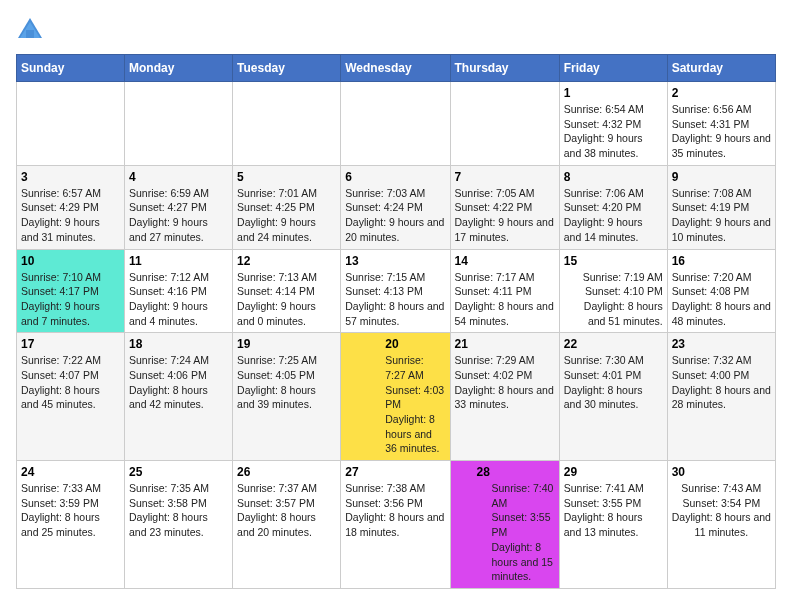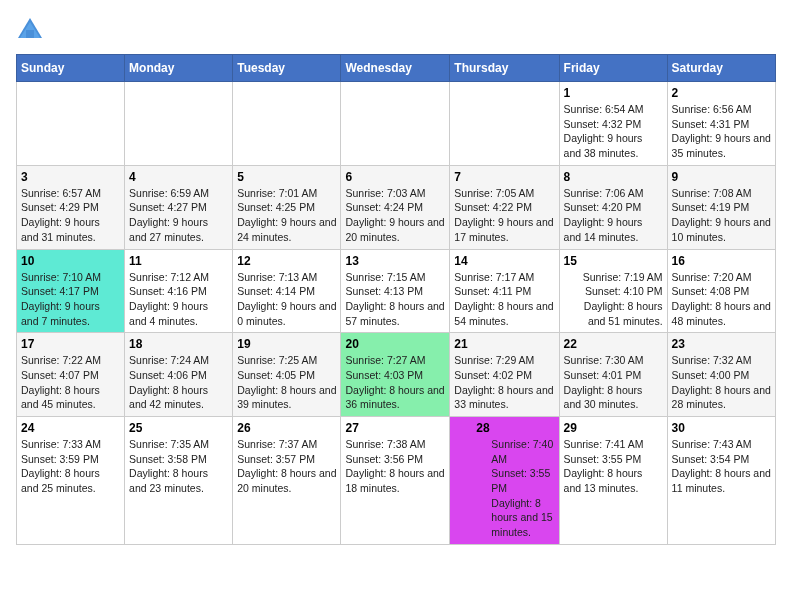--- a/index.html
+++ b/index.html
@@ -243,21 +243,21 @@
           <div class="day-info" style="white-space: pre-line;">Sunrise: 7:24 AM
 Sunset: 4:06 PM
 Daylight: 8 hours and 42 minutes.</div>
         </td>
         <td style="background: rgb(245, 245, 245);">
           <span class="day-number">19</span>
           <div class="day-info" style="white-space: pre-line;">Sunrise: 7:25 AM
 Sunset: 4:05 PM
 Daylight: 8 hours and 39 minutes.</div>
         </td>
-        <td style="background: #86efac;">
+        <td style="background: #fde047; padding-left: 44px;">
           <span class="day-number">20</span>
           <div class="day-info" style="white-space: pre-line;">Sunrise: 7:27 AM
 Sunset: 4:03 PM
 Daylight: 8 hours and 36 minutes.</div>
         </td>
         <td style="background: rgb(245, 245, 245);">
           <span class="day-number">21</span>
           <div class="day-info" style="white-space: pre-line;">Sunrise: 7:29 AM
 Sunset: 4:02 PM
 Daylight: 8 hours and 33 minutes.</div>
@@ -307,19 +307,19 @@
 Daylight: 8 hours and 15 minutes.</div>
         </td>
         <td style="background: rgb(255, 255, 255);">
           <span class="day-number">29</span>
           <div class="day-info" style="white-space: pre-line;">Sunrise: 7:41 AM
 Sunset: 3:55 PM
 Daylight: 8 hours and 13 minutes.</div>
         </td>
         <td style="background: rgb(255, 255, 255);">
           <span class="day-number">30</span>
-          <div class="day-info" style="white-space: pre-line;">Sunrise: 7:43 AM
+          <div class="day-info" style="white-space: pre-line; text-align: center;">Sunrise: 7:43 AM
 Sunset: 3:54 PM
 Daylight: 8 hours and 11 minutes.</div>
         </td>
       </tr>
     </tbody>
 </table>
 
 </body></html>

